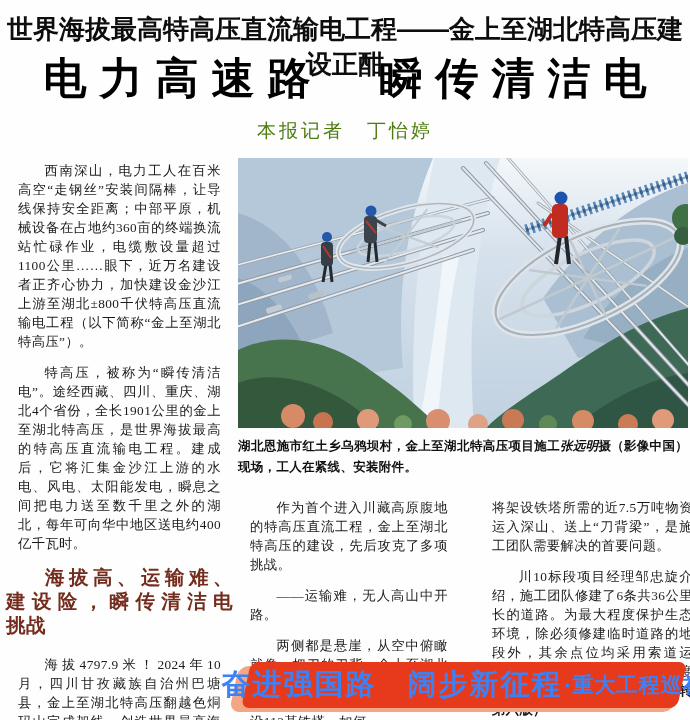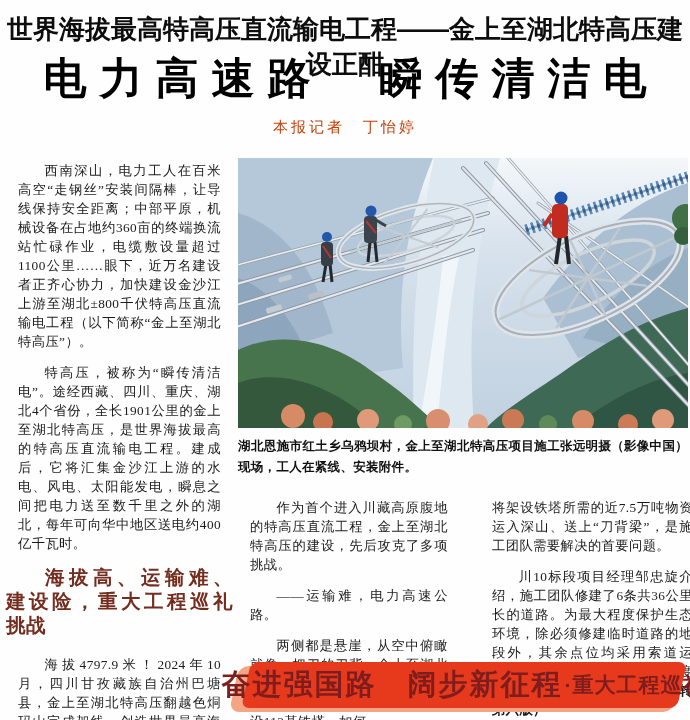--- a/index.html
+++ b/index.html
@@ -15,21 +15,21 @@
     font-size:26px;font-weight:900;letter-spacing:0px;color:#0d0d0d;
   }
   .headline{
     position:absolute;top:50px;left:0;width:690px;margin:0;
     text-align:center;font-family:"Liberation Sans","DejaVu Sans",sans-serif;
     font-size:43px;font-weight:900;letter-spacing:13px;color:#000;
     white-space:nowrap;text-indent:13px;
   }
   .byline{
     position:absolute;top:118px;left:0;width:690px;
-    text-align:center;font-size:15px;letter-spacing:3px;color:#c2410c;
+    text-align:center;font-size:19px;letter-spacing:3px;color:#4d7c0f;
   }
   
   .col{position:absolute;top:149px;font-size:13.3px;line-height:19px;
        text-align:justify;letter-spacing:0.4px;color:#1a1a1a;}
   .col p{margin:12px;}
   .col-left{left:6px;width:227px;}
   .col-mid{left:238px;top:486px;width:222px;}
   .col-right{left:480px;top:486px;width:225px;}
   .indent{text-indent:2em;}
   .sub-head{
@@ -44,51 +44,51 @@
   .turn-note{font-weight:700;}
   
   .photo{position:absolute;left:238px;top:158px;width:450px;height:270px;
          margin:0;overflow:hidden;background:#cfdce8;}
   .caption{
     position:absolute;left:238px;top:436px;width:450px;margin:0;
     font-size:12.5px;line-height:21px;font-weight:600;letter-spacing:0.3px;
     text-align:justify;color:#111;
   }
   .caption .credit{float:right;}
-  .caption .credit-name{font-weight:900;}
+  .caption .credit-name{font-weight:900;font-style:italic;}
   
   .banner{position:absolute;left:238px;top:661px;width:450px;height:52px;}
   .banner-back{position:absolute;left:2px;top:5px;width:444px;height:46px;
     border-radius:10px;transform:skewX(-12deg) translateX(-6px);}
   .banner-front{position:absolute;left:8px;top:1px;width:436px;height:46px;
     border-radius:8px;transform:skewX(-12deg);}
   .banner-text{
     position:absolute;left:0;top:0;width:450px;height:48px;
     display:flex;align-items:center;justify-content:center;
-    font-family:"Liberation Sans","DejaVu Sans",sans-serif;color:#7f1d1d;
+    font-family:"Liberation Sans","DejaVu Sans",sans-serif;color:#3b82f6;
     white-space:nowrap;
   }
   .banner-main{font-size:29px;font-weight:900;letter-spacing:2px;}
   .banner-sub{font-size:21px;font-weight:900;letter-spacing:1px;margin-left:2px;}
 </style>
 </head>
 <body>
 
 <div class="page">
 
   <p class="kicker">世界海拔最高特高压直流输电工程——金上至湖北特高压建设正酣</p>
   <h1 class="headline">电力高速路　瞬传清洁电</h1>
   <div class="byline">本报记者　丁怡婷</div>
 
   <section class="col col-left">
     <p class="indent">西南深山，电力工人在百米高空“走钢丝”安装间隔棒，让导线保持安全距离；中部平原，机械设备在占地约360亩的终端换流站忙碌作业，电缆敷设量超过1100公里……眼下，近万名建设者正齐心协力，加快建设金沙江上游至湖北±800千伏特高压直流输电工程（以下简称“金上至湖北特高压”）。</p>
     <p class="indent">特高压，被称为“瞬传清洁电”。途经西藏、四川、重庆、湖北4个省份，全长1901公里的金上至湖北特高压，是世界海拔最高的特高压直流输电工程。建成后，它将汇集金沙江上游的水电、风电、太阳能发电，瞬息之间把电力送至数千里之外的湖北，每年可向华中地区送电约400亿千瓦时。</p>
     <h2 class="sub-head" style="color: rgb(115, 44, 29);">
       <span class="line l1">海拔高、运输难、</span>
-      <span class="line l2">建设险，重大工程巡礼</span>
+      <span class="line l2">建设险，瞬传清洁电</span>
       <span class="line">挑战</span>
     </h2>
     <p class="indent">海拔4797.9米！2024年10月，四川甘孜藏族自治州巴塘县，金上至湖北特高压翻越色烔玛山完成架线，创造世界最高海拔特高压工程施工纪录。高约65米、重约85吨的铁塔与雪山交相辉映，无人高山中开路。</p>
     <p class="indent">“我们是全线海拔最高的标段，沿线海拔3700米至4800米，部分地段导线覆冰达60毫米厚。人容易缺氧，普通机械设备的效能也会受到影响。”金上至湖北特高压川4标段项目经理施铭青介绍，这次施工均采用高原专用机械设备，现场还配备了便携氧气、药品</p>
   </section>
 
   <figure class="photo">
     <svg width="450" height="270" viewBox="0 0 450 270">
       <defs>
         <linearGradient id="sky" x1="0" y1="0" x2="0" y2="1">
@@ -208,21 +208,21 @@
     </svg>
   </figure>
 
   <p class="caption">
     <span class="credit"><b class="credit-name">张远明</b><span>摄（影像中国）</span></span>
     <span class="indent" style="display:inline;">湖北恩施市红土乡乌鸦坝村，金上至湖北特高压项目施工现场，工人在紧线、安装附件。</span>
   </p>
 
   <section class="col col-mid">
     <p class="indent">作为首个进入川藏高原腹地的特高压直流工程，金上至湖北特高压的建设，先后攻克了多项挑战。</p>
-    <p class="indent">——运输难，电力高速公路。</p>
+    <p class="indent">——运输难，无人高山中开路。</p>
     <p class="indent">两侧都是悬崖，从空中俯瞰就像一把刀的刀背。金上至湖北特高压川10标段的任务，是在最陡坡度达到65度的“刀背梁”上建设113基铁塔。如何</p>
   </section>
 
   <section class="col col-right">
     <p>将架设铁塔所需的近7.5万吨物资运入深山、送上“刀背梁”，是施工团队需要解决的首要问题。</p>
     <p class="indent"><span>川10标段项目经理邹忠旋介绍，施工团队修建了6条共36公里长的道路。为最大程度保护生态环境，除必须修建临时道路的地段外，其余点位均采用索道运输，前后修建了82条、累计长度超过60公里的运输索道。</span><span class="turn-note">（下转第六版）</span></p>
   </section>
 
   <div class="banner">
     <div class="banner-back" style="background: rgb(244, 165, 132);"></div>

